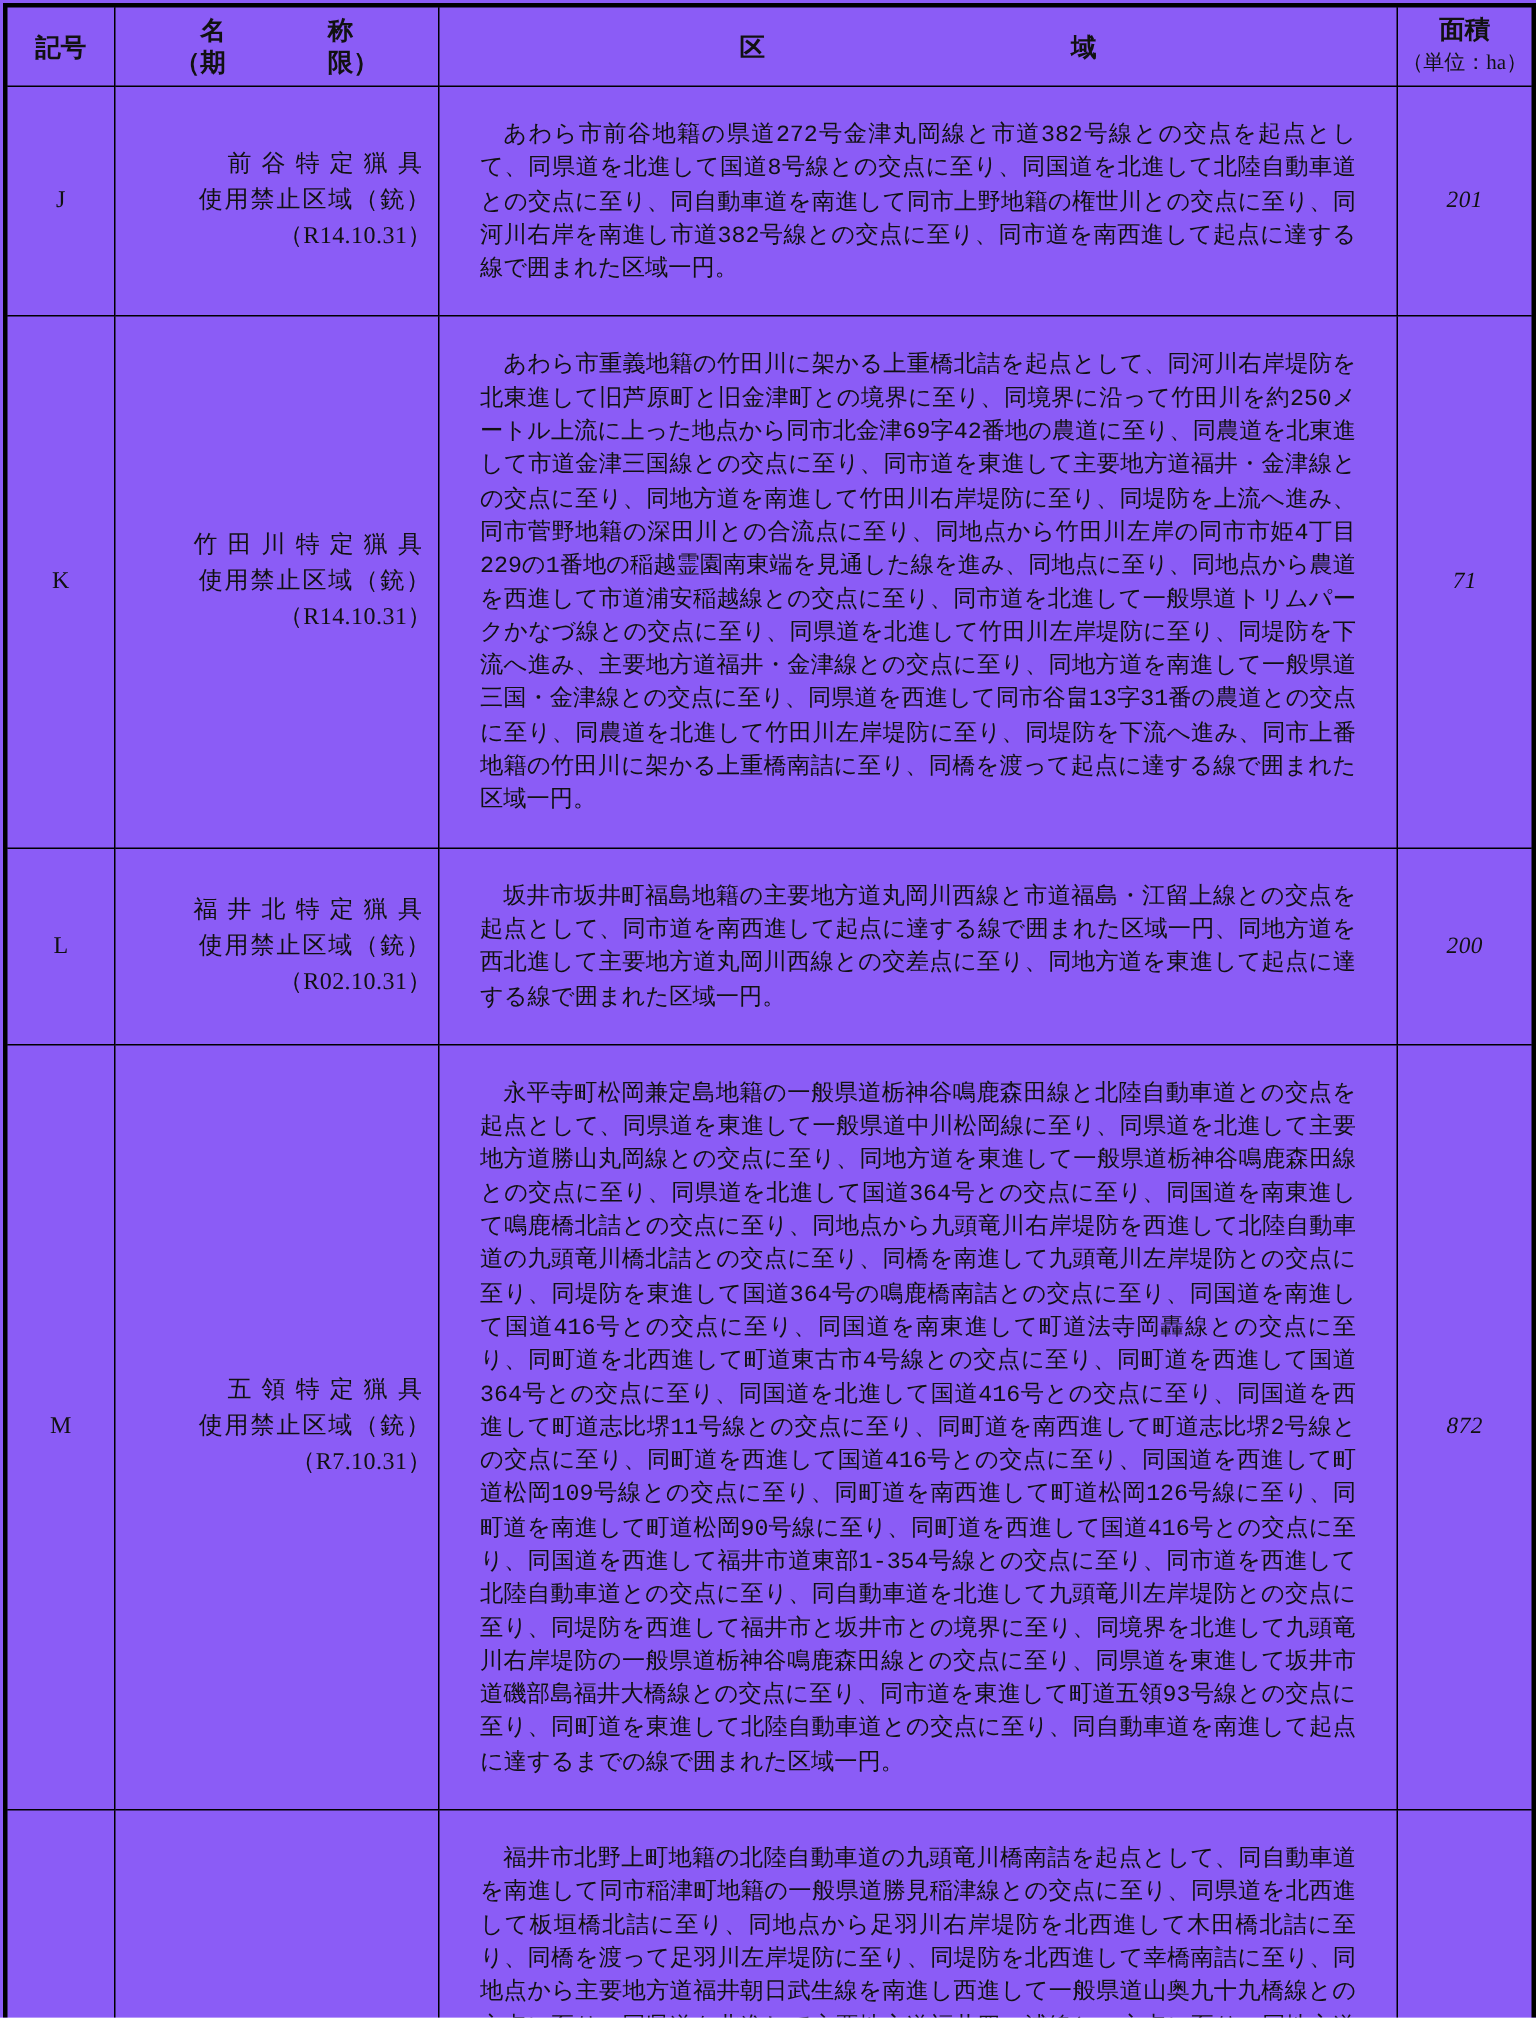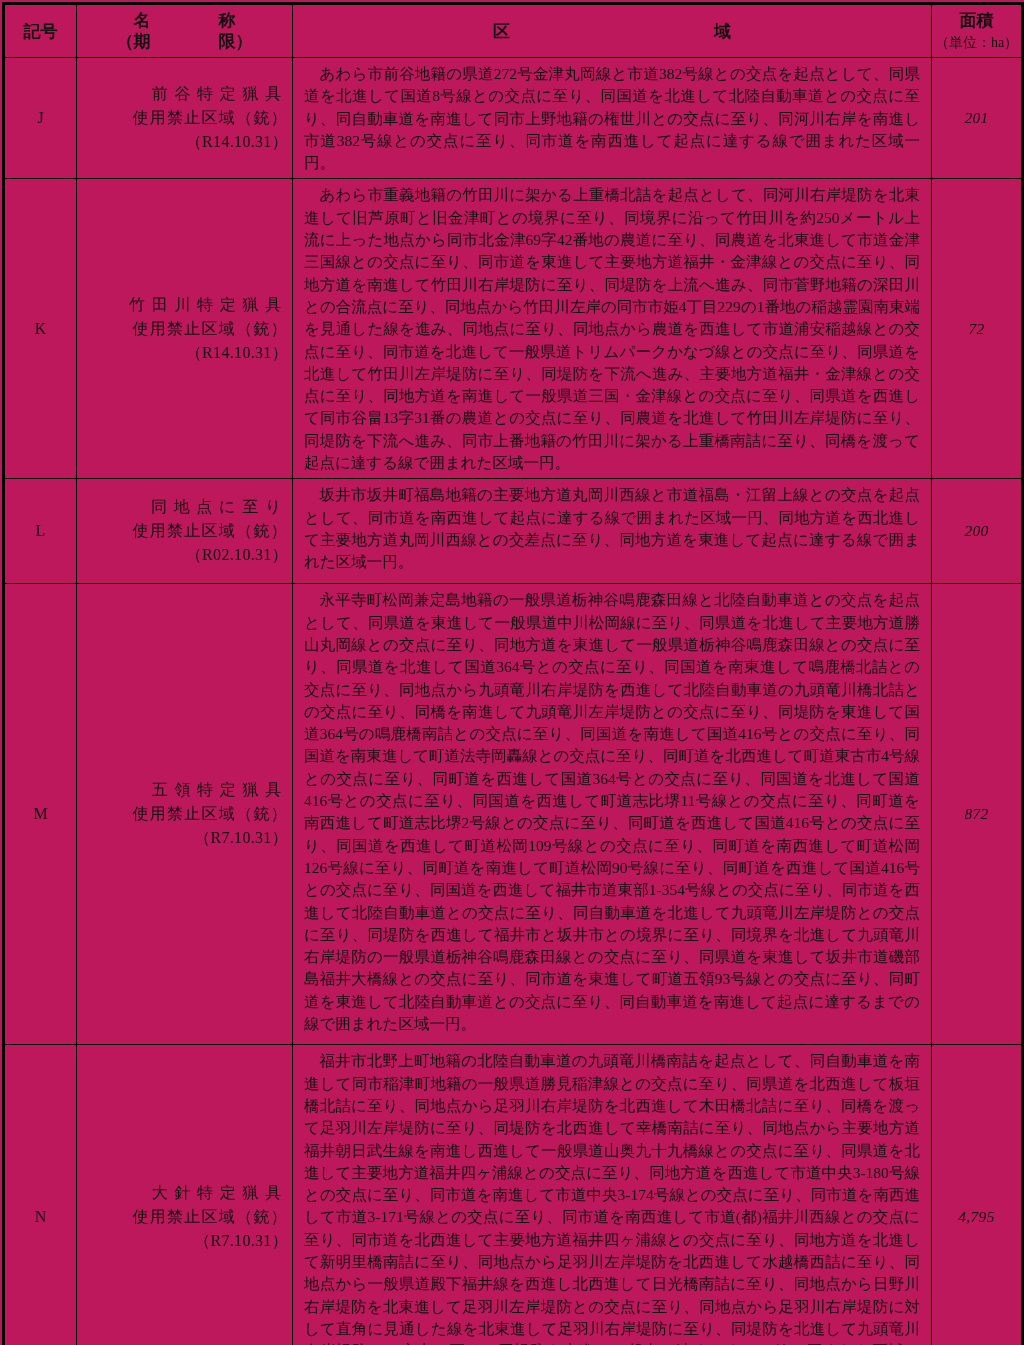--- a/index.html
+++ b/index.html
@@ -5,21 +5,21 @@
   html, body {
     margin: 0;
     padding: 0;
     background: #ffffff;
     font-family: "Liberation Serif", "DejaVu Serif", serif;
     color: #111111;
   }
   .page {
     width: 1024px;
     height: 1345px;
-    background: #be185d;
+    background: #8b5cf6;
     box-sizing: border-box;
     padding: 2px 2px;
   }
   table.doc-table {
     border-collapse: collapse;
     table-layout: fixed;
     width: 1019px;
     border: 3px solid #000000;
   }
   .doc-table th, .doc-table td {
@@ -71,21 +71,22 @@
   }
   td.cell-region {
     vertical-align: top;
     padding: 5px 11px 4px 11px;
     font-size: 15.5px;
     line-height: 22.3px;
     text-align: justify;
   }
   .region-text {
     text-indent: 1em;
-    margin: 0;
+    margin: 16px;
+    font-family: Liberation Mono, monospace;
   }
   td.cell-area {
     text-align: center;
     font-size: 15.5px;
     letter-spacing: 0.02em;
     font-style: italic;
   }
 </style>
 </head>
 <body>
@@ -132,27 +133,27 @@
     <tr style="height:289px;">
       <td class="cell-symbol">K</td>
       <td class="cell-name">
         <span class="name-l1">竹田川特定猟具</span>
         <span class="name-l2">使用禁止区域（銃）</span>
         <span class="name-period">（R14.10.31）</span>
       </td>
       <td class="cell-region">
         <p class="region-text">あわら市重義地籍の竹田川に架かる上重橋北詰を起点として、同河川右岸堤防を北東進して旧芦原町と旧金津町との境界に至り、同境界に沿って竹田川を約250メートル上流に上った地点から同市北金津69字42番地の農道に至り、同農道を北東進して市道金津三国線との交点に至り、同市道を東進して主要地方道福井・金津線との交点に至り、同地方道を南進して竹田川右岸堤防に至り、同堤防を上流へ進み、同市菅野地籍の深田川との合流点に至り、同地点から竹田川左岸の同市市姫4丁目229の1番地の稲越霊園南東端を見通した線を進み、同地点に至り、同地点から農道を西進して市道浦安稲越線との交点に至り、同市道を北進して一般県道トリムパークかなづ線との交点に至り、同県道を北進して竹田川左岸堤防に至り、同堤防を下流へ進み、主要地方道福井・金津線との交点に至り、同地方道を南進して一般県道三国・金津線との交点に至り、同県道を西進して同市谷畠13字31番の農道との交点に至り、同農道を北進して竹田川左岸堤防に至り、同堤防を下流へ進み、同市上番地籍の竹田川に架かる上重橋南詰に至り、同橋を渡って起点に達する線で囲まれた区域一円。</p>
       </td>
-      <td class="cell-area">72</td>
+      <td class="cell-area">71</td>
     </tr>
 
     <tr style="height:105px;">
       <td class="cell-symbol">L</td>
       <td class="cell-name">
-        <span class="name-l1">同地点に至り</span>
+        <span class="name-l1">福井北特定猟具</span>
         <span class="name-l2">使用禁止区域（銃）</span>
         <span class="name-period">（R02.10.31）</span>
       </td>
       <td class="cell-region">
         <p class="region-text">坂井市坂井町福島地籍の主要地方道丸岡川西線と市道福島・江留上線との交点を起点として、同市道を南西進して起点に達する線で囲まれた区域一円、同地方道を西北進して主要地方道丸岡川西線との交差点に至り、同地方道を東進して起点に達する線で囲まれた区域一円。</p>
       </td>
       <td class="cell-area">200</td>
     </tr>
 
     <tr style="height:461px;">

